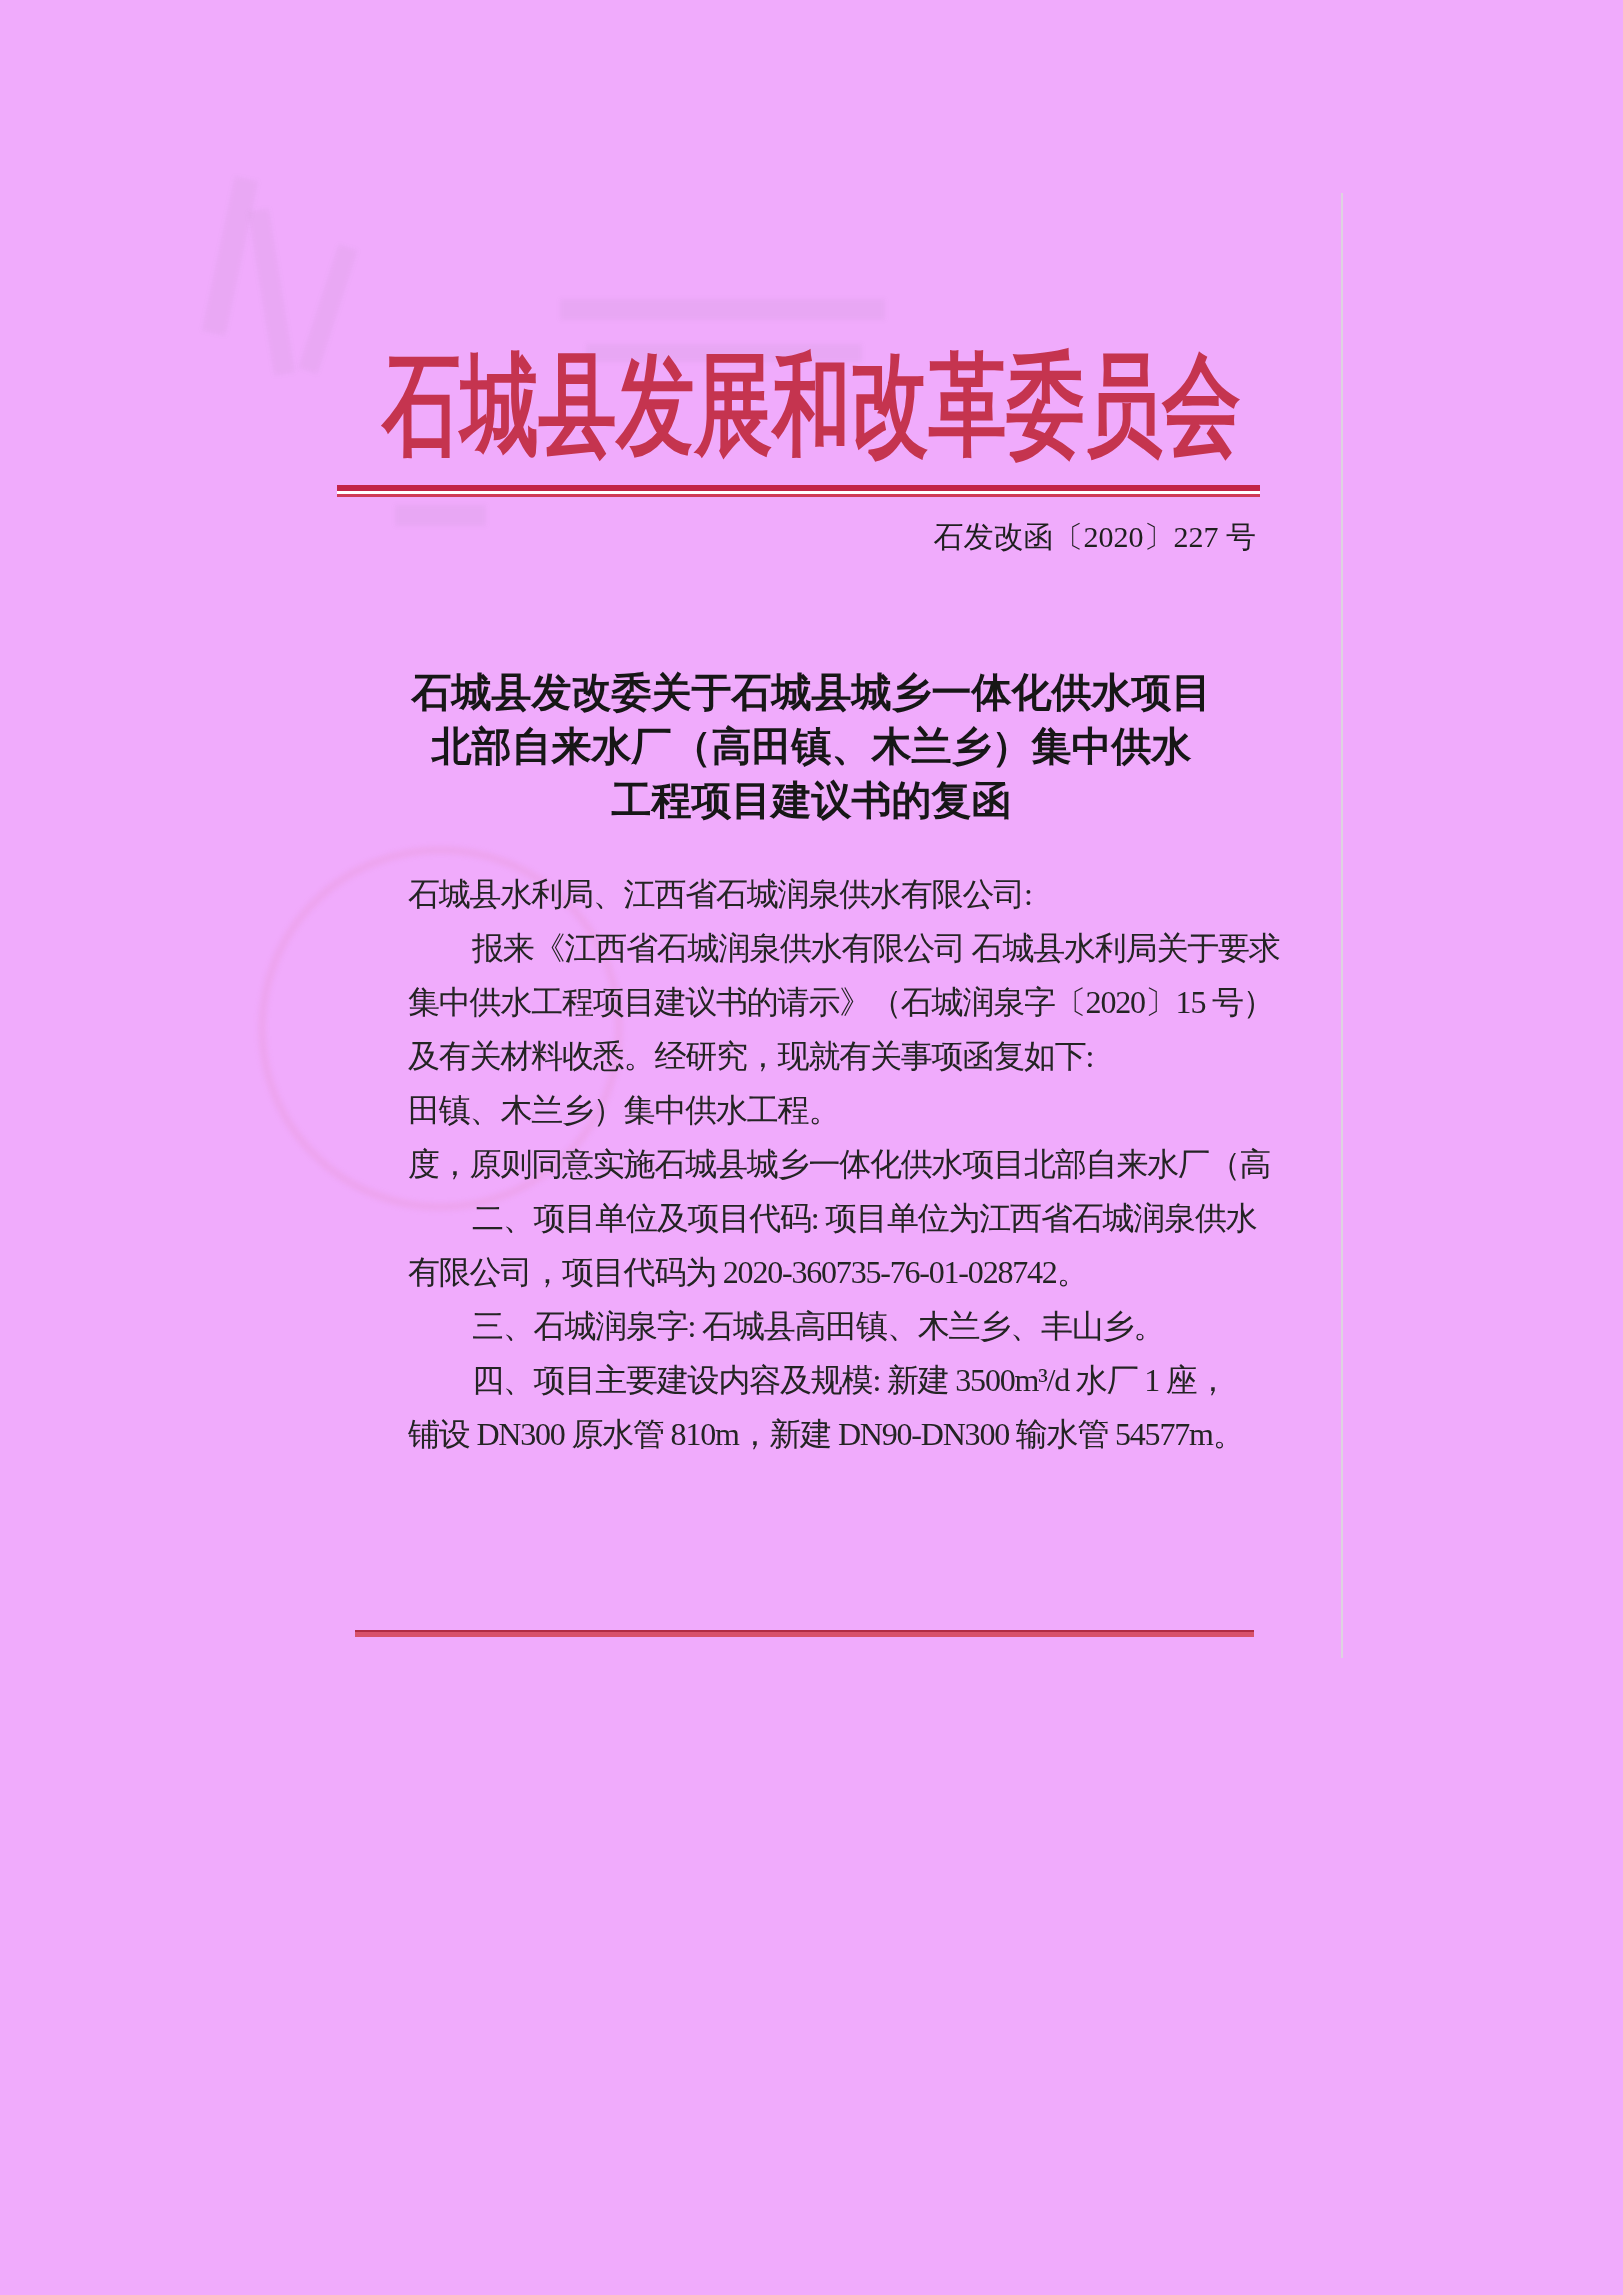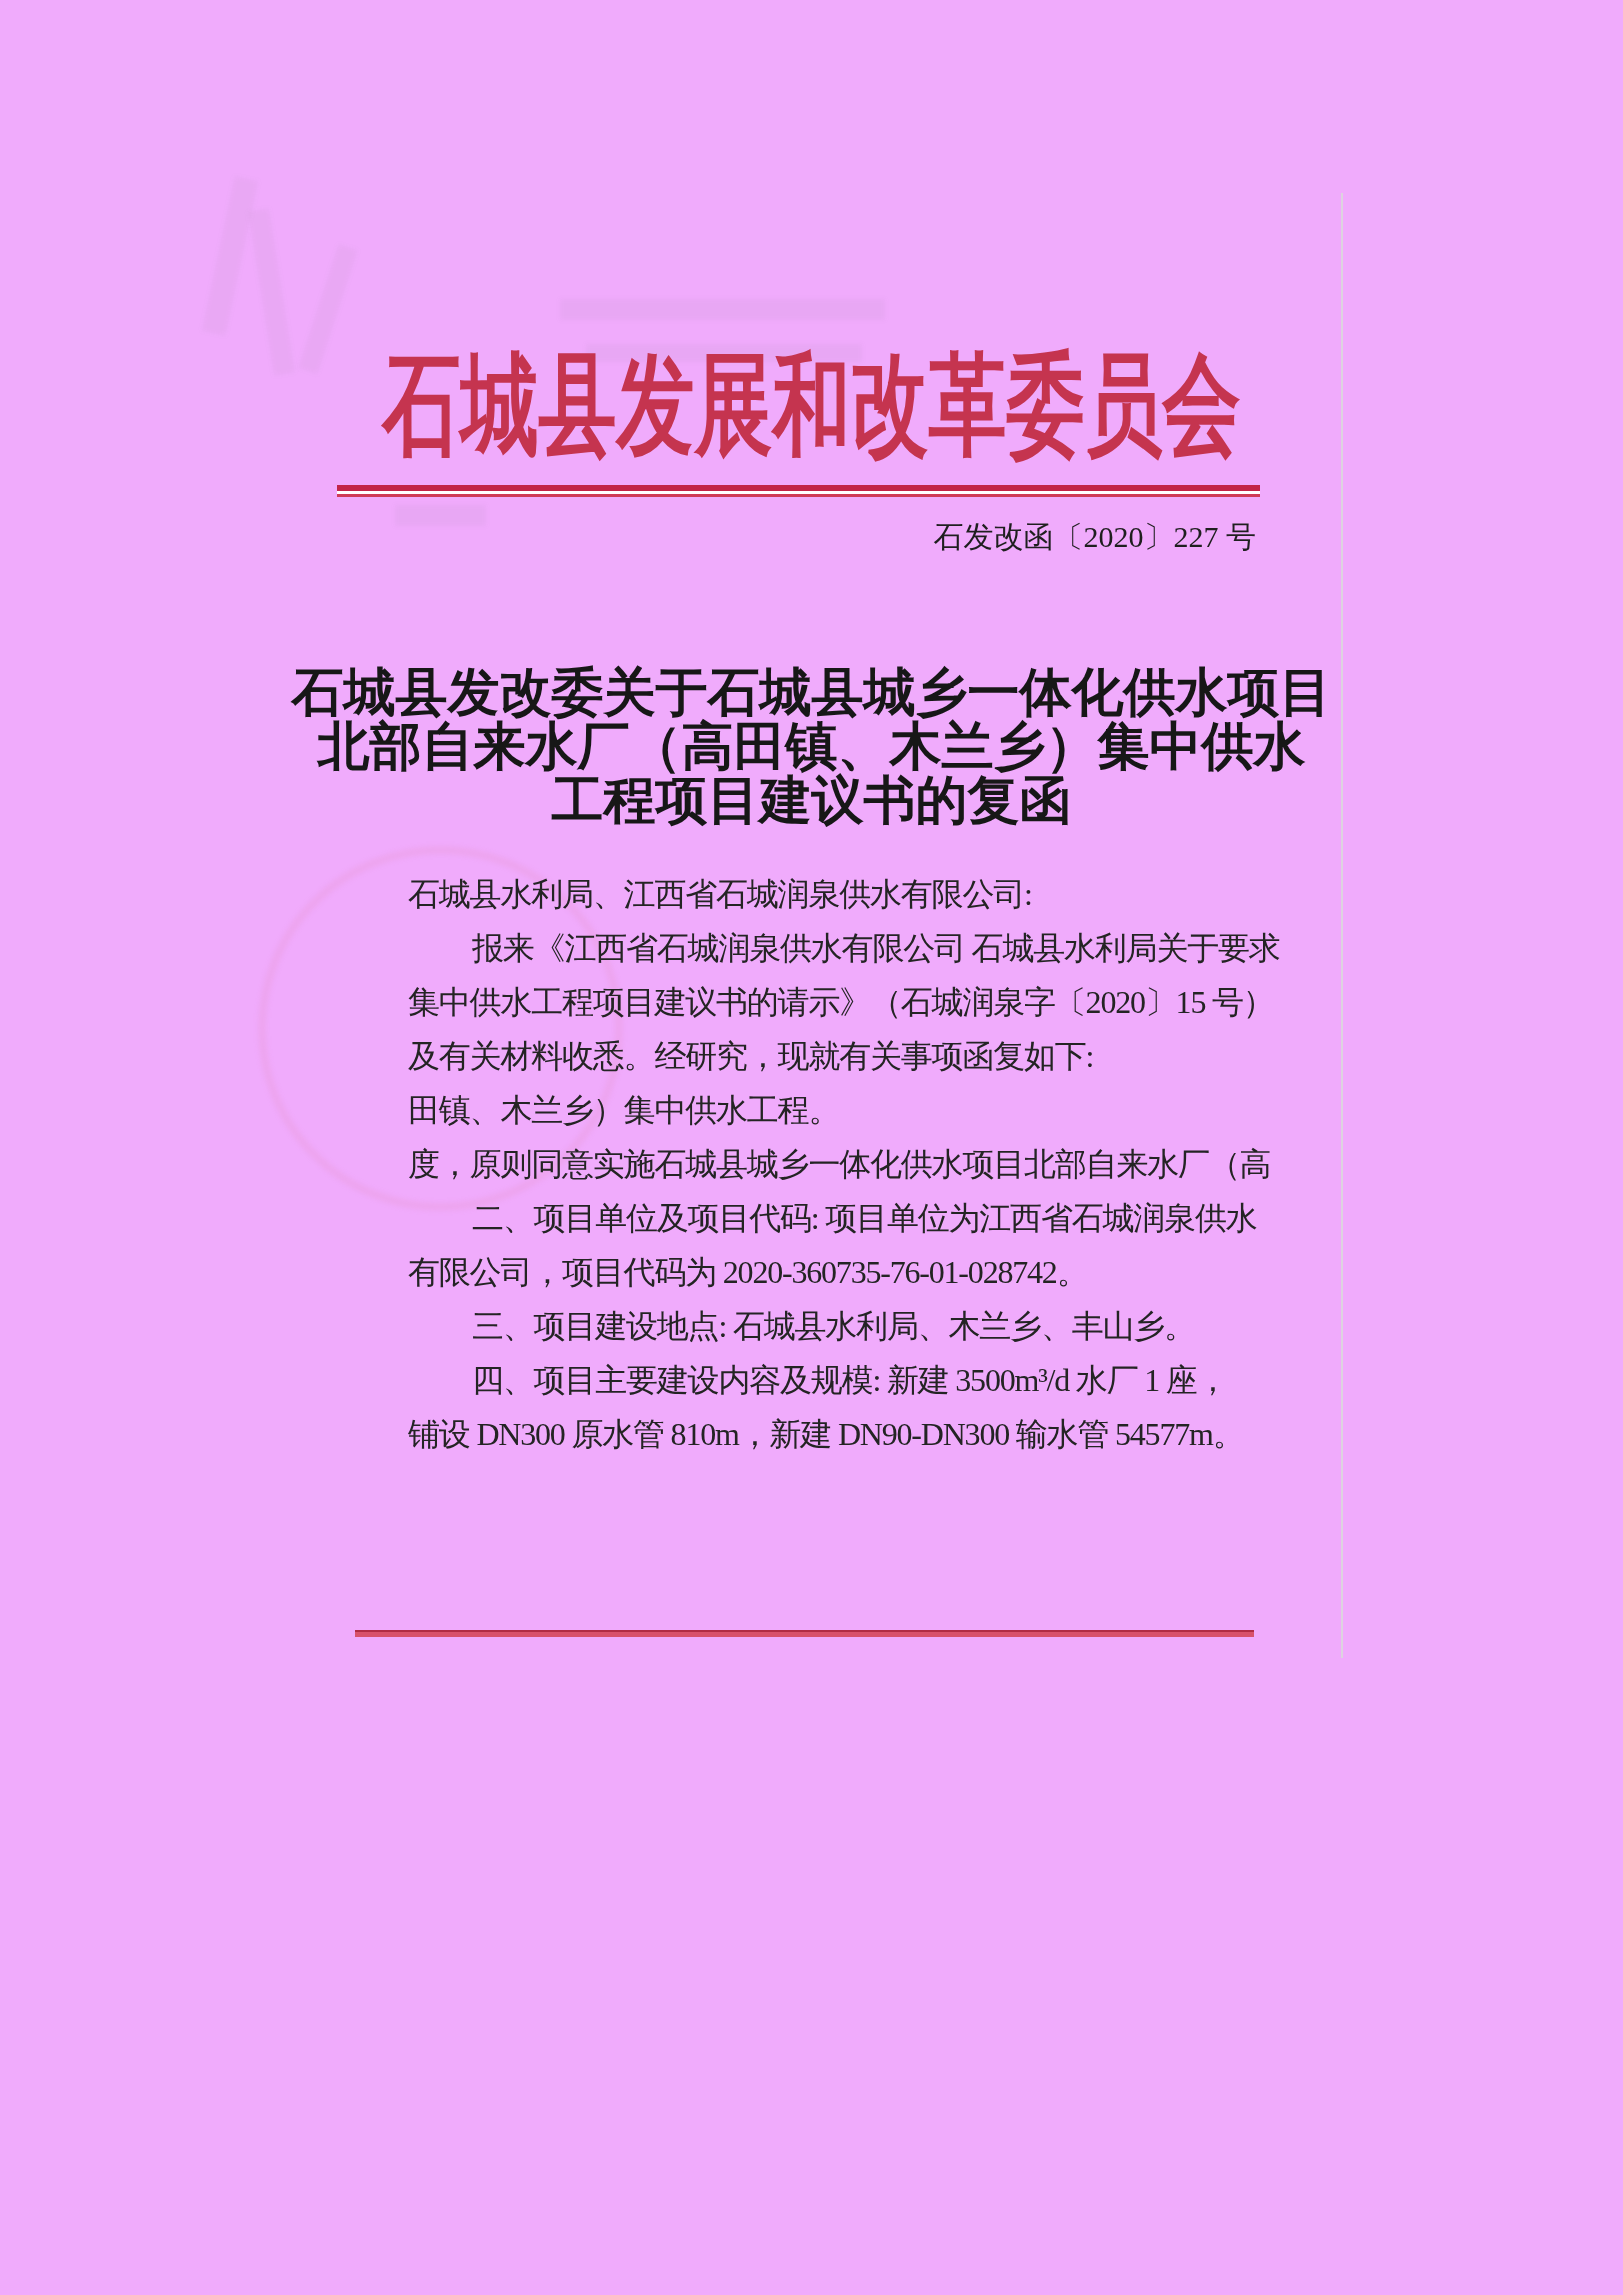--- a/index.html
+++ b/index.html
@@ -28,21 +28,21 @@
   }
   .doc-number{
     position:absolute;top:513px;right:367px;
     font-size:30px;line-height:47px;color:#1f1f1f;
     white-space:nowrap;
   }
   
   .doc-title{
     position:absolute;top:666px;left:0;width:1623px;
     text-align:center;font-weight:bold;
-    font-size:52px;line-height:54px;color:#171717;
+    font-size:40px;line-height:54px;color:#171717;
   }
   .doc-title .title-line{white-space:nowrap;}
   
   .doc-body{
     position:absolute;top:867px;left:376px;width:893px;
     font-size:32px;letter-spacing:-1.2px;color:#242424;
   }
   .body-line{
     height:54px;line-height:54px;white-space:nowrap;margin-left:32px;
   }
@@ -99,21 +99,21 @@
 
   <div class="doc-body">
     <div class="body-line" data-indent="false">石城县水利局、江西省石城润泉供水有限公司:</div>
     <div class="body-line" data-indent="true">报来《江西省石城润泉供水有限公司 石城县水利局关于要求</div>
     <div class="body-line" data-indent="false">集中供水工程项目建议书的请示》（石城润泉字〔2020〕15 号）</div>
     <div class="body-line" data-indent="false">及有关材料收悉。经研究，现就有关事项函复如下:</div>
     <div class="body-line" data-indent="false">田镇、木兰乡）集中供水工程。</div>
     <div class="body-line" data-indent="false">度，原则同意实施石城县城乡一体化供水项目北部自来水厂（高</div>
     <div class="body-line" data-indent="true">二、项目单位及项目代码: 项目单位为江西省石城润泉供水</div>
     <div class="body-line" data-indent="false">有限公司，项目代码为 2020-360735-76-01-028742。</div>
-    <div class="body-line" data-indent="true">三、项目建设地点: 石城县水利局、木兰乡、丰山乡。</div>
+    <div class="body-line" data-indent="true">三、石城润泉字: 石城县高田镇、木兰乡、丰山乡。</div>
     <div class="body-line" data-indent="true">四、项目主要建设内容及规模: 新建 3500m³/d 水厂 1 座，</div>
     <div class="body-line" data-indent="false">铺设 DN300 原水管 810m，新建 DN90-DN300 输水管 54577m。</div>
   </div>
 
   <div class="footer-rule"></div>
 
 </div>
 
 
 </body></html>

